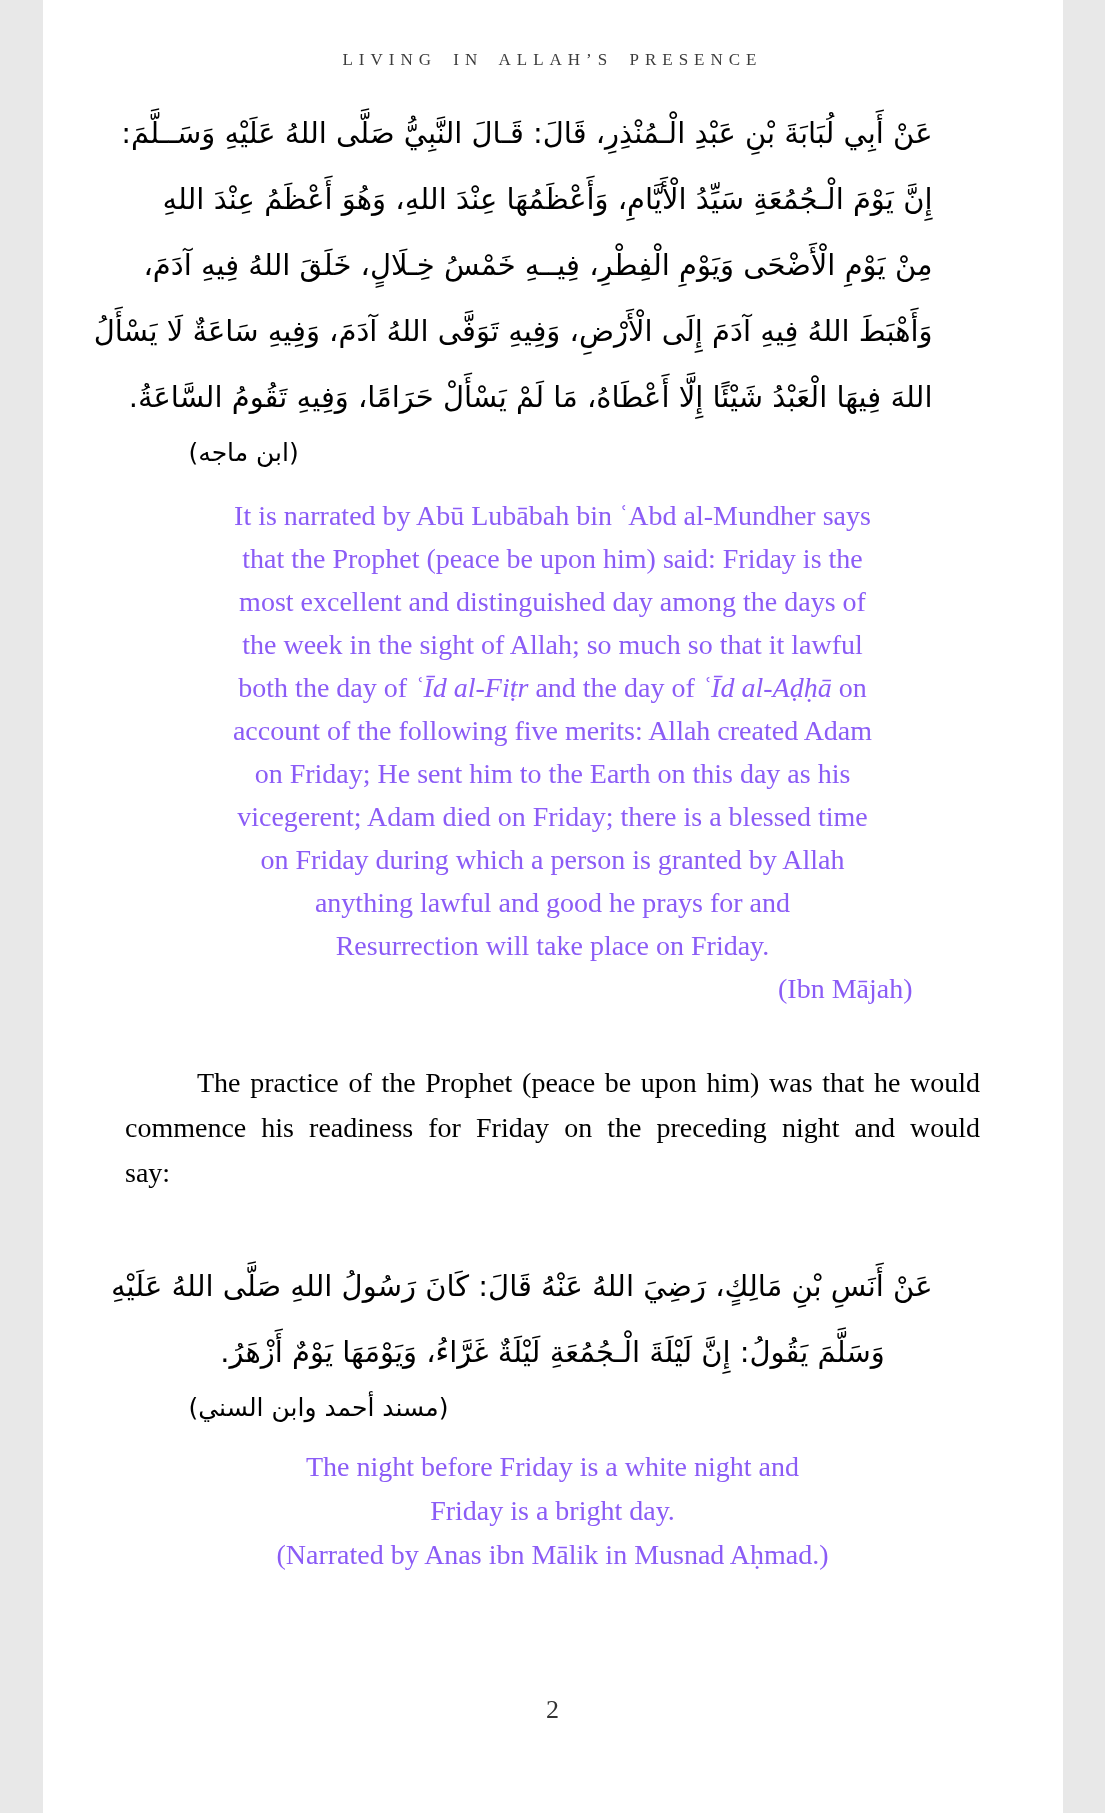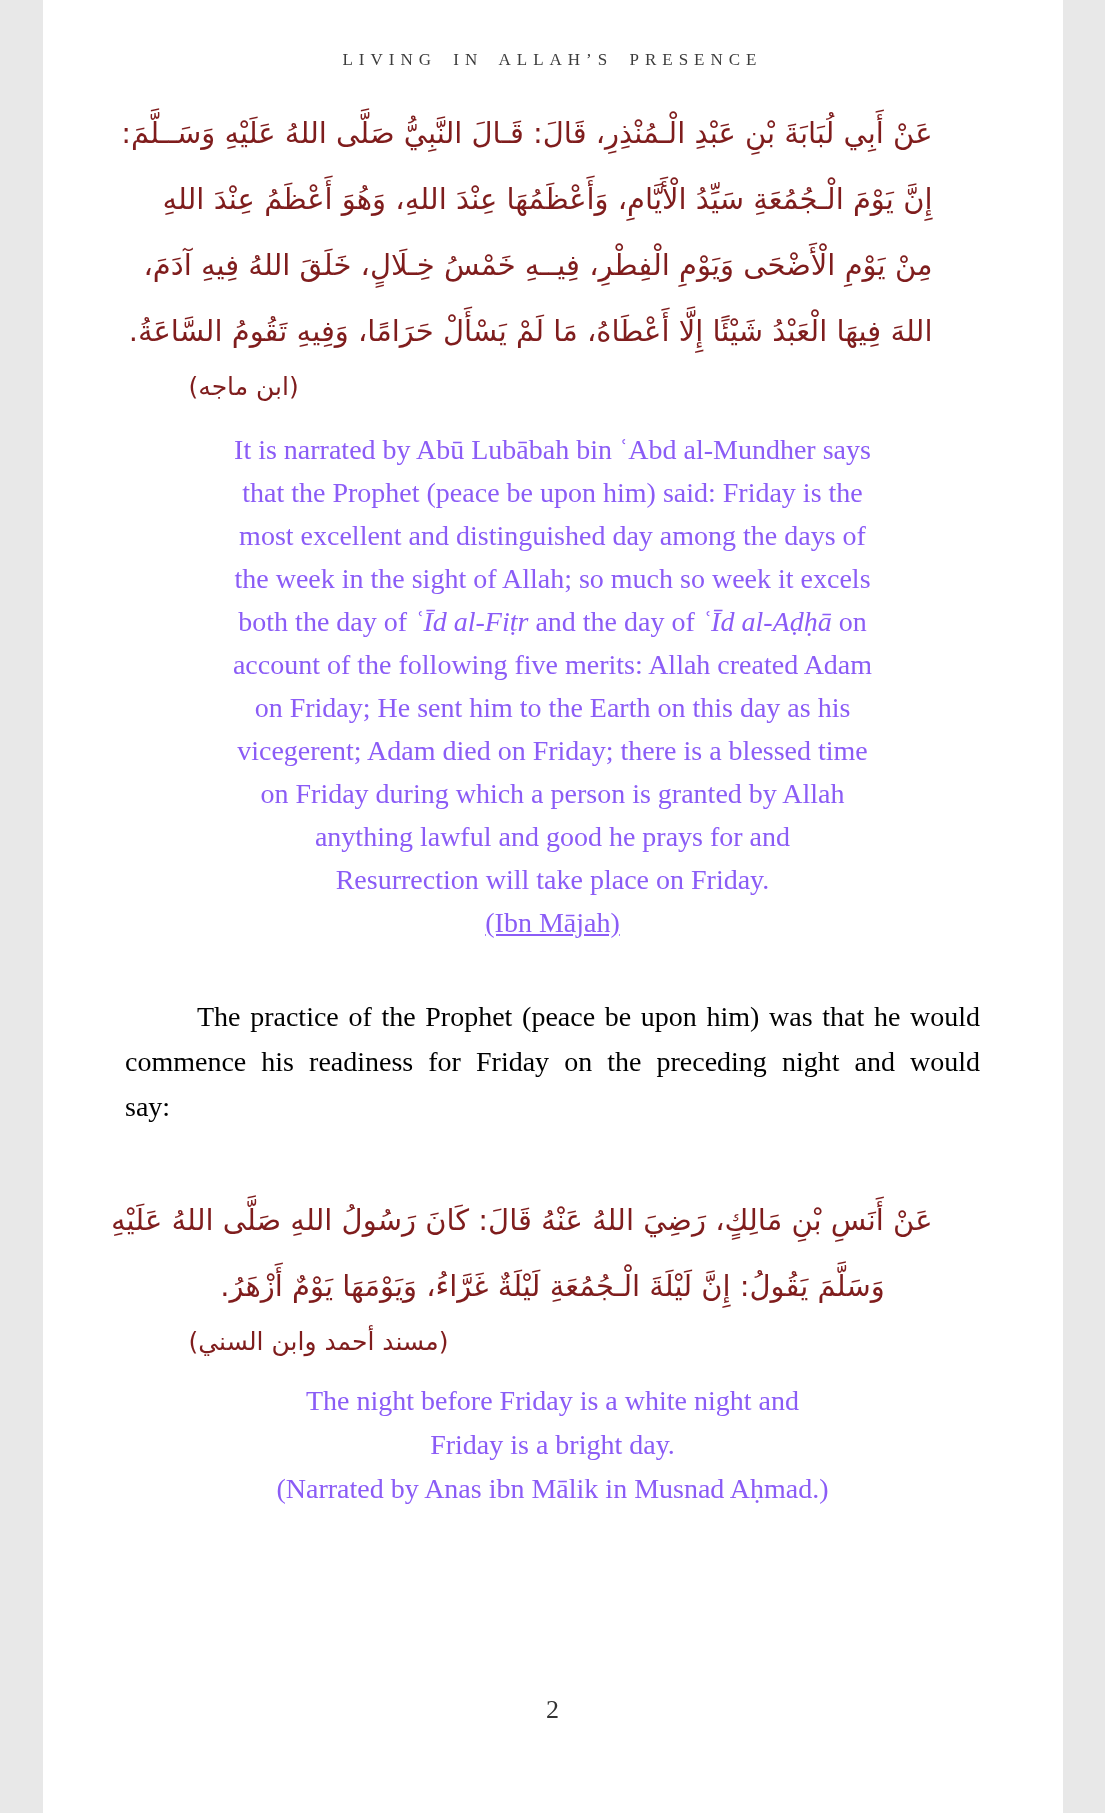--- a/index.html
+++ b/index.html
@@ -25,41 +25,41 @@
     word-spacing: 6px;
   }
   .arabic-block {
     width: 760px;
     margin: 30px auto 0 auto;
     direction: rtl;
     text-align: center;
     font-family: "DejaVu Sans", "Liberation Serif", sans-serif;
     font-size: 29px;
     line-height: 66px;
-    color: #7f1d1d;
+    color: #000000;
   }
   .arabic-block.second { margin-top: 58px; }
   .ar-line { white-space: nowrap; }
   .ar-attrib {
     direction: rtl;
     text-align: left;
     padding-left: 16px;
     font-size: 25px;
     line-height: 46px;
   }
   .trans-block {
     width: 720px;
     margin: 18px auto 0 auto;
     text-align: center;
     font-size: 28px;
     line-height: 43px;
     color: #8b5cf6;
   }
   .trans-block.second { margin-top: 14px; line-height: 44px; }
-  .t-attrib { text-align: center; text-decoration: underline; }
+  .t-attrib { text-align: right; }
   .body-para {
     width: 855px;
     margin: 50px auto 0 auto;
     font-size: 28px;
     line-height: 45px;
     color: #000000;
   }
   .p-line.justify { text-align: justify; text-align-last: justify; }
   .p-line.indent { text-indent: 72px; }
   .page-number {
@@ -77,29 +77,30 @@
 <body>
 
 <div class="page">
 
   <div class="running-header">LIVING IN ALLAH’S PRESENCE</div>
 
   <section class="arabic-block">
     <div class="ar-line">عَنْ أَبِي لُبَابَةَ بْنِ عَبْدِ الْـمُنْذِرِ، قَالَ: قَـالَ النَّبِيُّ صَلَّى اللهُ عَلَيْهِ وَسَــلَّمَ:</div>
     <div class="ar-line">إِنَّ يَوْمَ الْـجُمُعَةِ سَيِّدُ الْأَيَّامِ، وَأَعْظَمُهَا عِنْدَ اللهِ، وَهُوَ أَعْظَمُ عِنْدَ اللهِ</div>
     <div class="ar-line">مِنْ يَوْمِ الْأَضْحَى وَيَوْمِ الْفِطْرِ، فِيــهِ خَمْسُ خِـلَالٍ، خَلَقَ اللهُ فِيهِ آدَمَ،</div>
+    <div class="ar-line">وَأَهْبَطَ اللهُ فِيهِ آدَمَ إِلَى الْأَرْضِ، وَفِيهِ تَوَفَّى اللهُ آدَمَ، وَفِيهِ سَاعَةٌ لَا يَسْأَلُ</div>
     <div class="ar-line">اللهَ فِيهَا الْعَبْدُ شَيْئًا إِلَّا أَعْطَاهُ، مَا لَمْ يَسْأَلْ حَرَامًا، وَفِيهِ تَقُومُ السَّاعَةُ.</div>
     <div class="ar-attrib">(ابن ماجه)</div>
   </section>
 
   <section class="trans-block">
     <div class="t-line">It is narrated by Abū Lubābah bin ʿAbd al-Mundher says</div>
     <div class="t-line">that the Prophet (peace be upon him) said: Friday is the</div>
     <div class="t-line">most excellent and distinguished day among the days of</div>
-    <div class="t-line">the week in the sight of Allah; so much so week it excels</div>
+    <div class="t-line">the week in the sight of Allah; so much so that it lawful</div>
     <div class="t-line"><span>both the day of </span><em>ʿĪd al-Fiṭr</em><span> and the day of </span><em>ʿĪd al-Aḍḥā</em><span> on</span></div>
     <div class="t-line">account of the following five merits: Allah created Adam</div>
     <div class="t-line">on Friday; He sent him to the Earth on this day as his</div>
     <div class="t-line">vicegerent; Adam died on Friday; there is a blessed time</div>
     <div class="t-line">on Friday during which a person is granted by Allah</div>
     <div class="t-line">anything lawful and good he prays for and</div>
     <div class="t-line">Resurrection will take place on Friday.</div>
     <div class="t-attrib">(Ibn Mājah)</div>
   </section>
 

